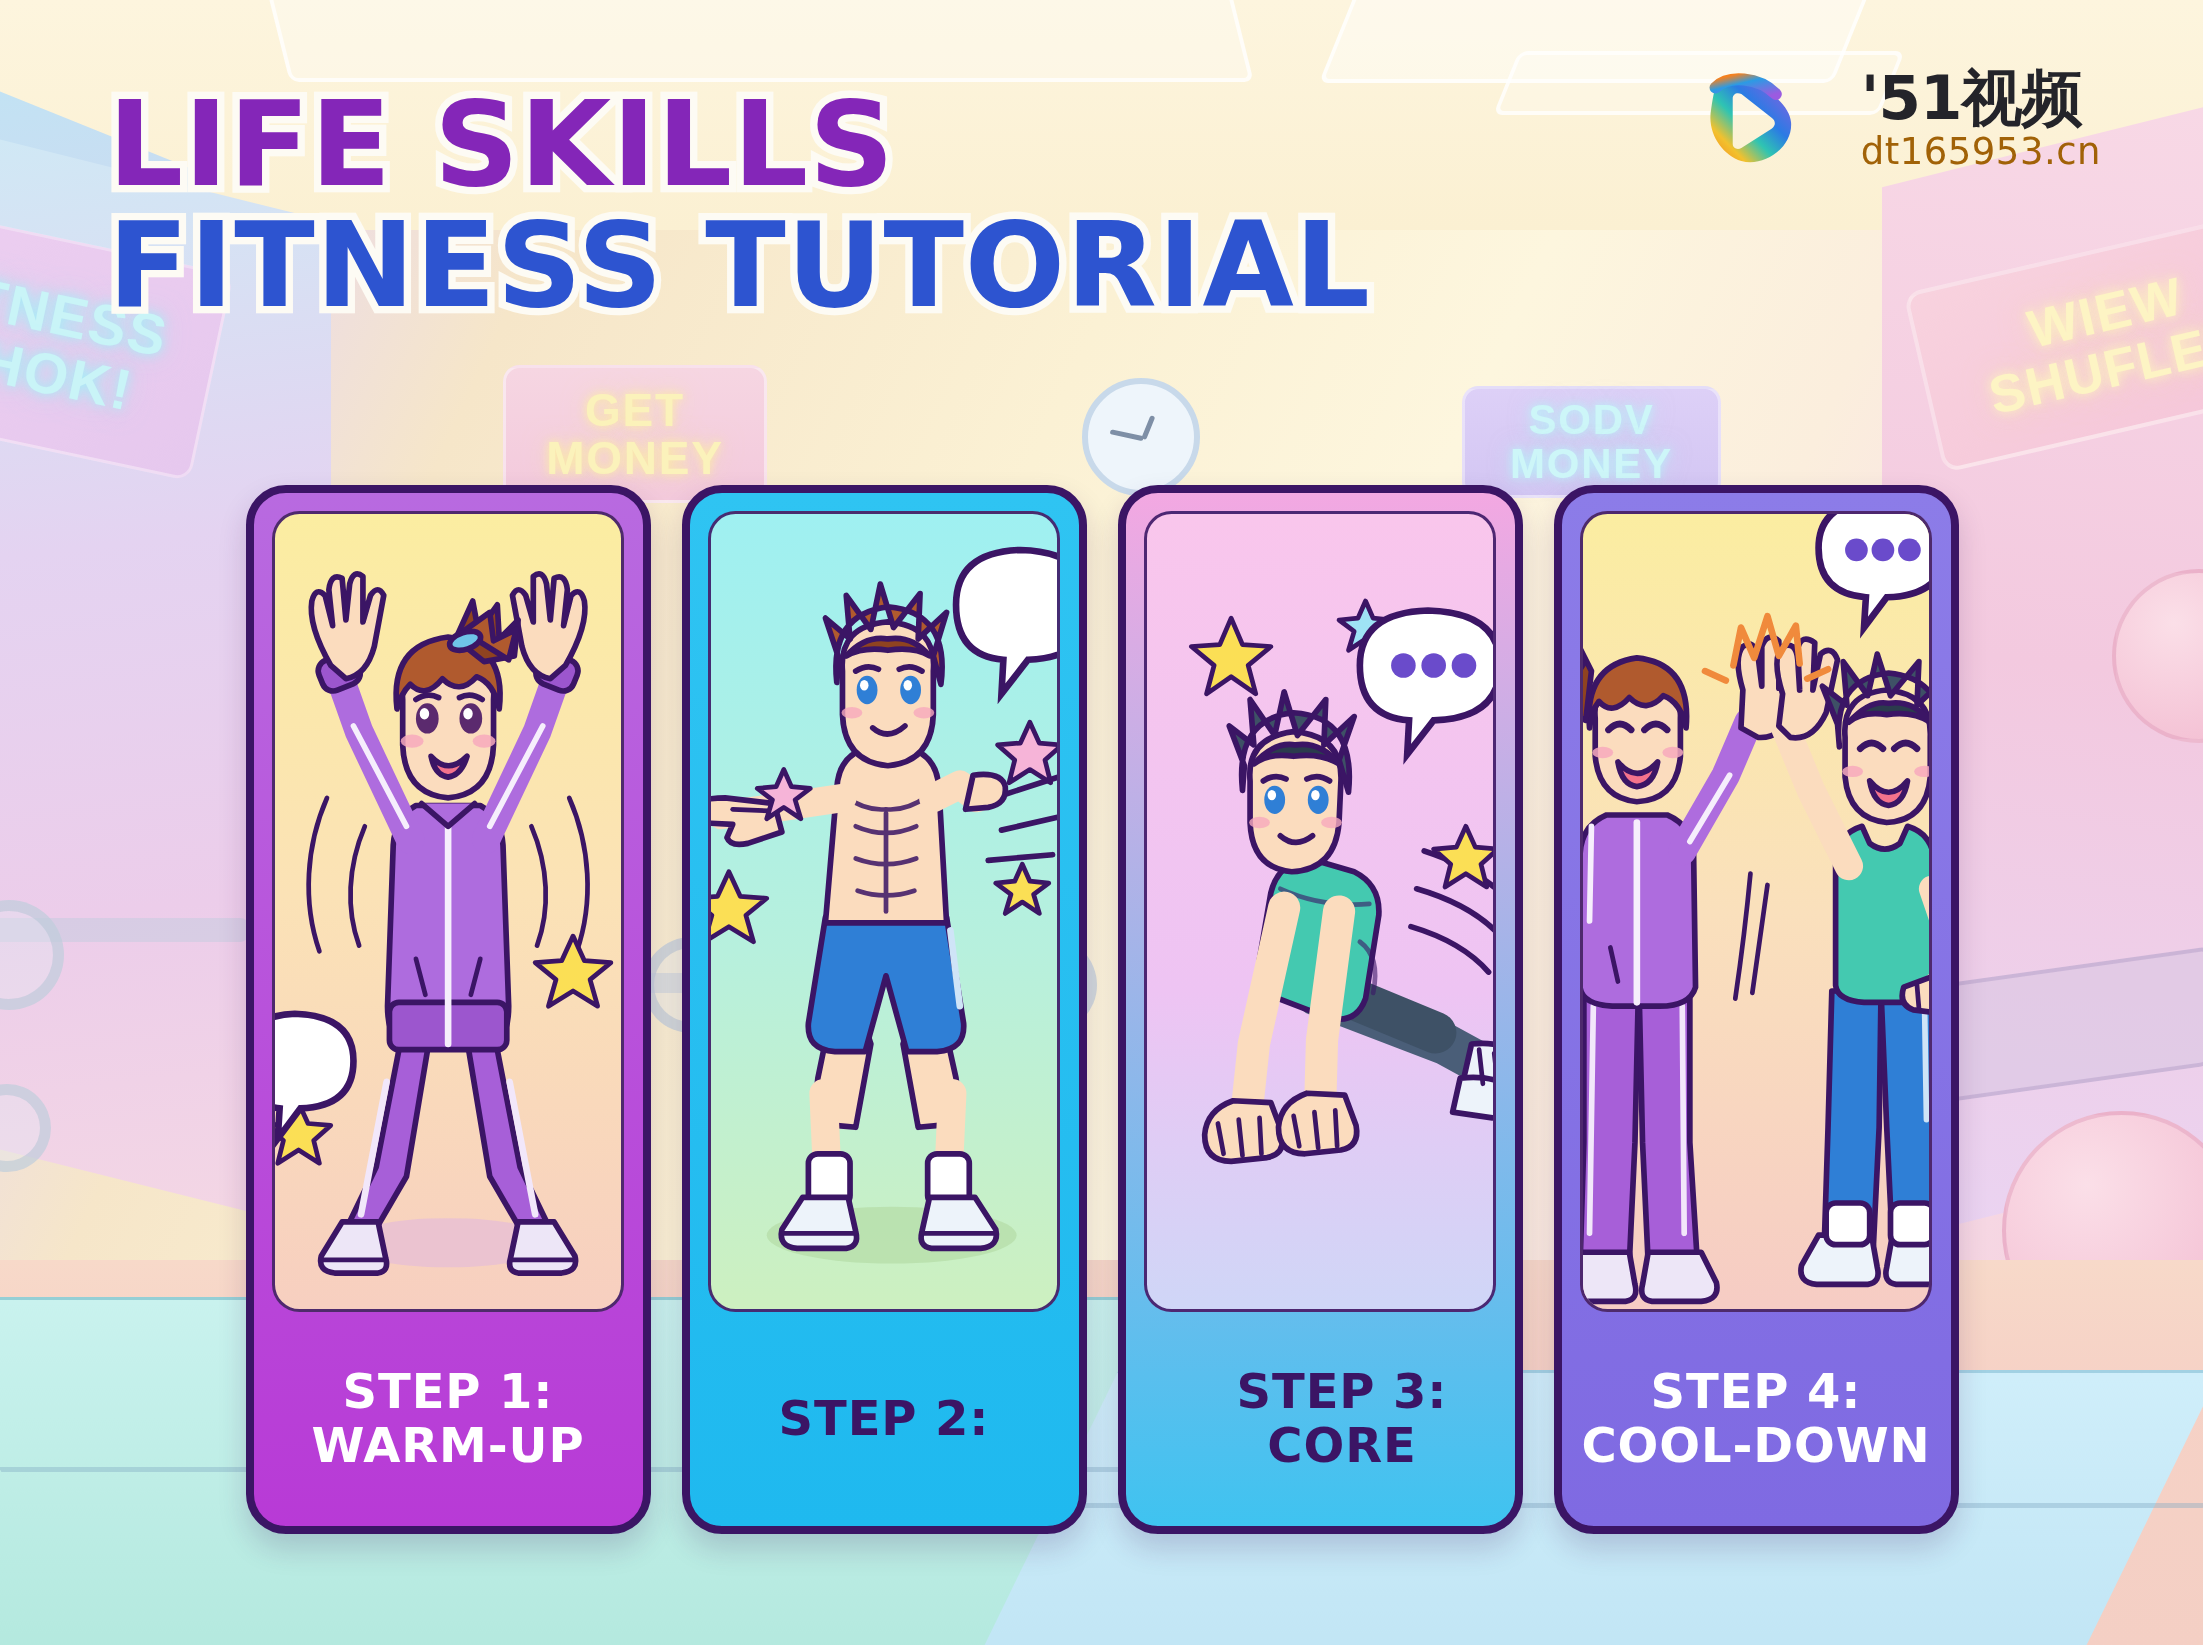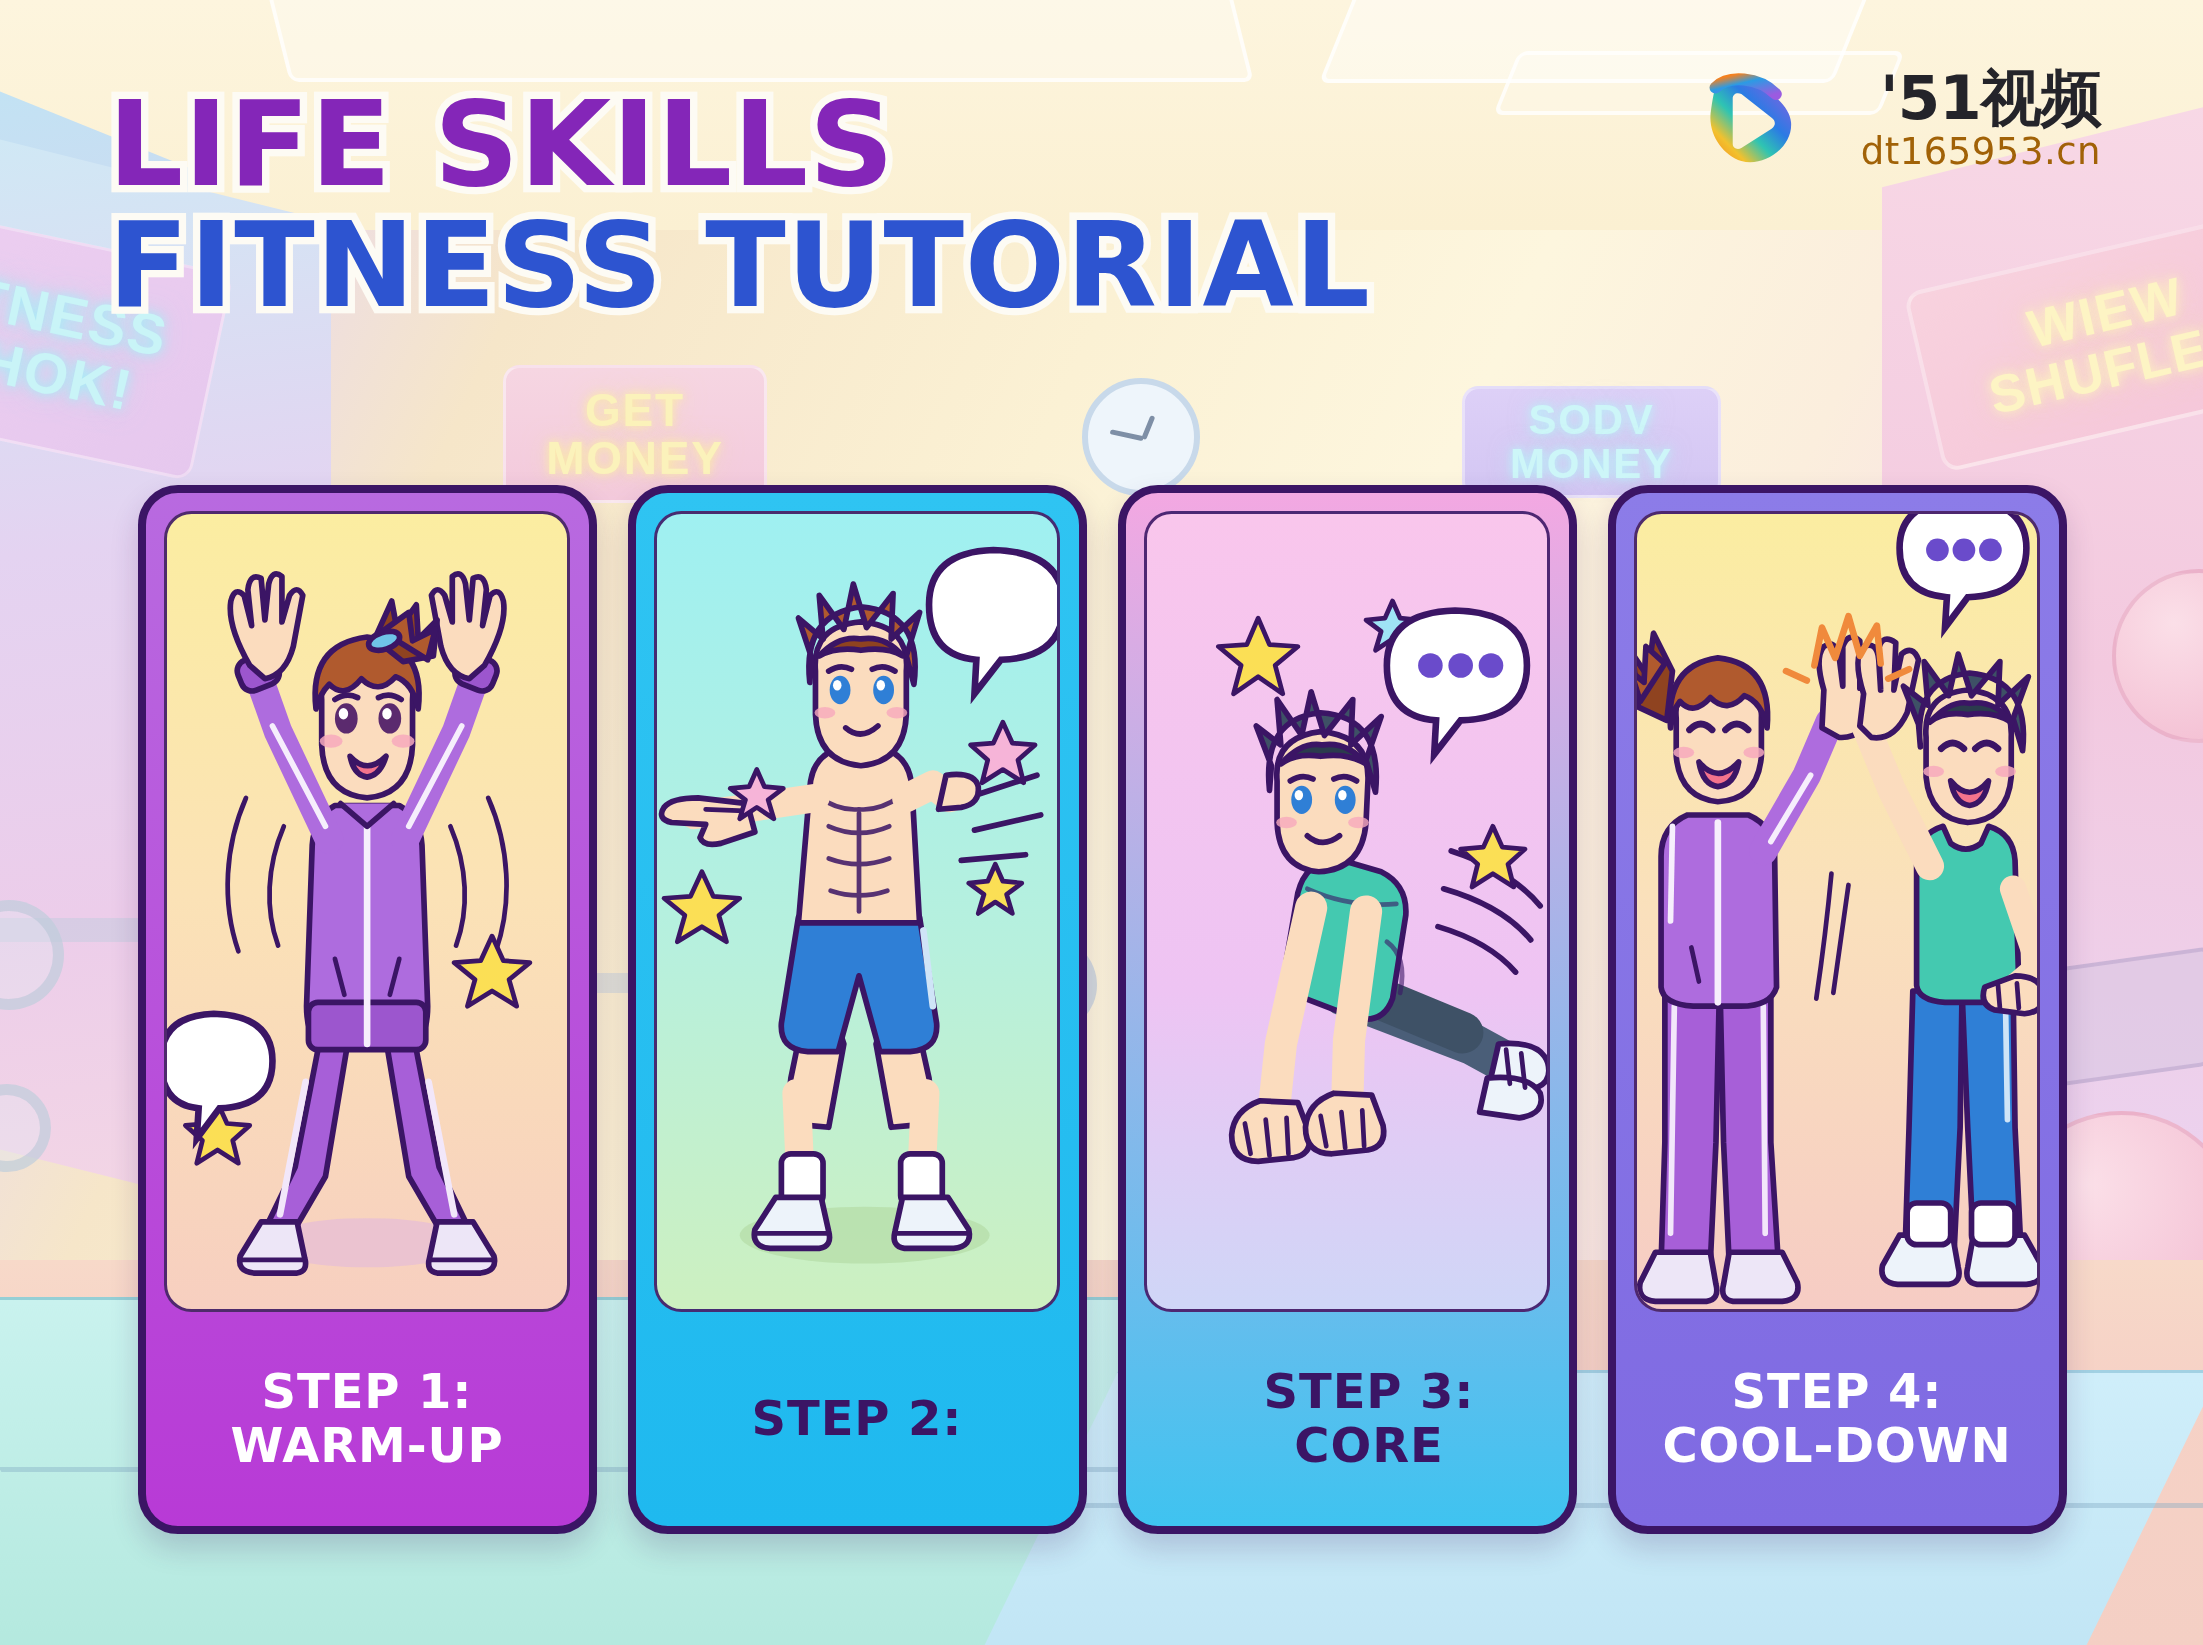--- a/index.html
+++ b/index.html
@@ -149,37 +149,37 @@
   }
   .title-l1 { font-size:118px; color:#8426b8; }
   .title-l2 { font-size:118px; color:#2d54d0; margin-top:9.2px; }
 
   
   .logo-block {
     position:absolute; right:103px; top:66px; z-index:30;
     display:flex; align-items:center; gap:16.5px;
   }
   .logo-mark { width:108px; height:108px; flex:0 0 auto; }
-  .logo-text { display:flex; flex-direction:column; align-items:flex-end;margin-left:40px; }
+  .logo-text { display:flex; flex-direction:column; align-items:flex-start;margin-left:40px; }
   .logo-cn {
     font-size:61px; font-weight:900; color:#24242a; line-height:1;
     font-family:"DejaVu Sans", sans-serif; letter-spacing:-0.9px;
   }
   .logo-url {
     font-size:37px; color:#a16207; line-height:1.1; margin-top:3.7px;
     font-family:"DejaVu Sans", sans-serif; letter-spacing:0.5px;
   }
 
   
   .cards {
     position:absolute; left:0; right:0; top:485px; z-index:20;
     display:flex; justify-content:center; gap:31px;
   }
   .card {
-    width:459px; height:1049px;
+    width:405px; height:1049px;
     border-radius:40px; border:8.3px solid #3b1565;
     display:flex; flex-direction:column;
     overflow:hidden; position:relative;
     box-shadow:0 14.7px 27.5px rgba(60,20,90,.18);
   }
   .card-stage {
     margin:18.4px 18.4px 0 18.4px; height:801px;
     border-radius:27.5px; position:relative; overflow:hidden;
     border:3.7px solid rgba(59,21,101,.9);
   }

